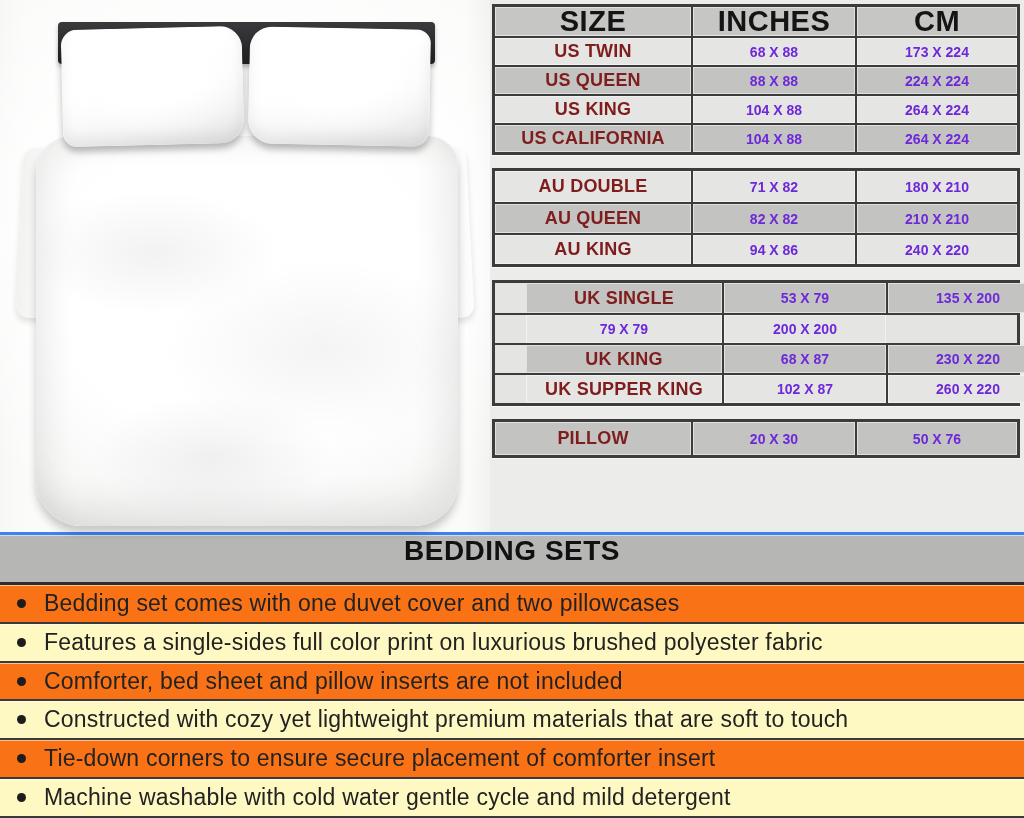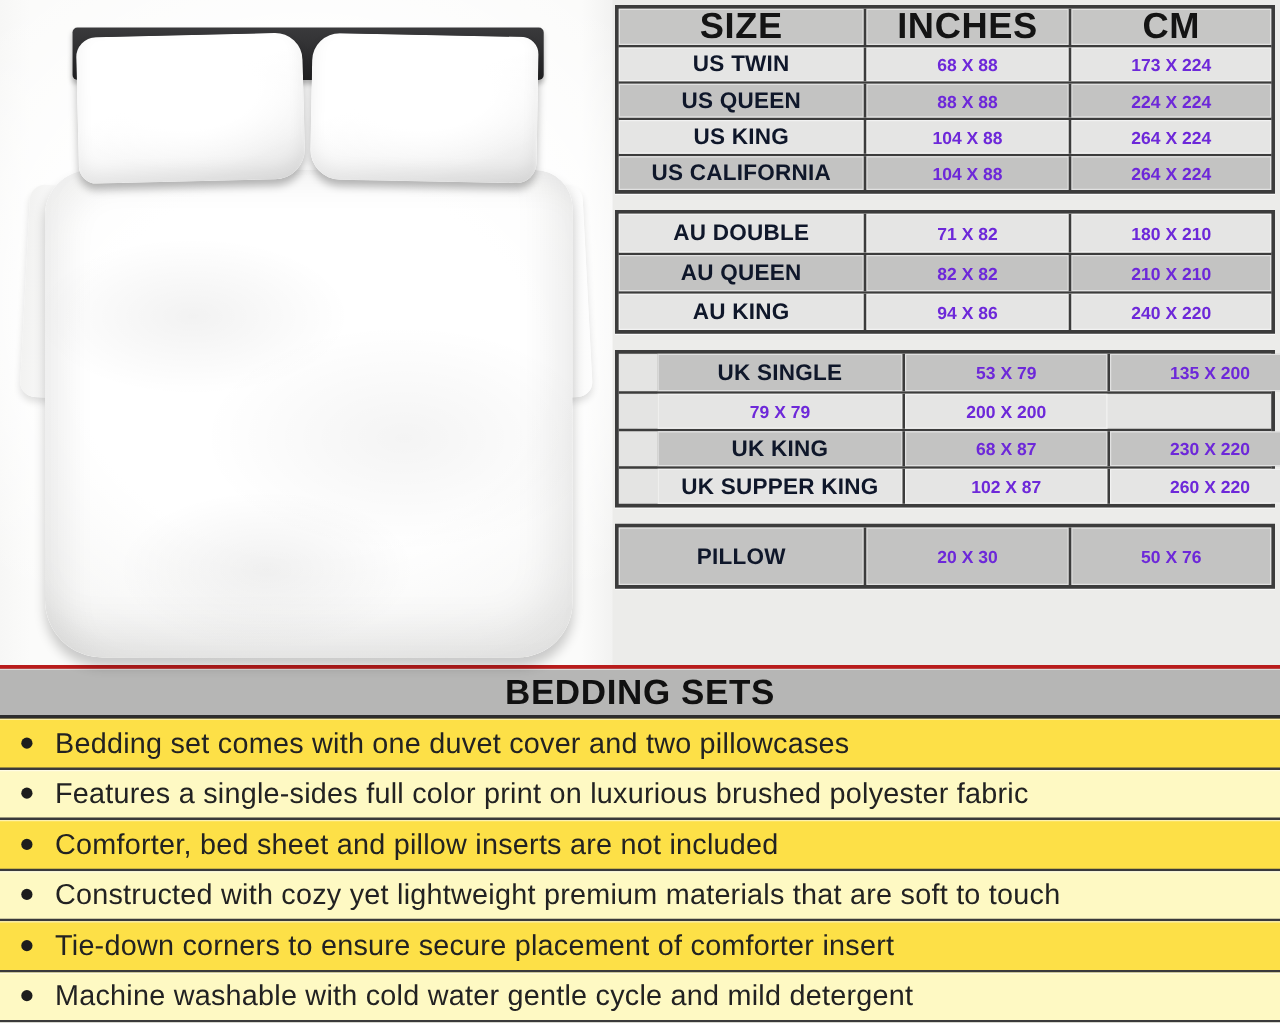--- a/index.html
+++ b/index.html
@@ -64,43 +64,43 @@
     display:flex; align-items:center; justify-content:center;
     box-shadow:inset 0 0 0 1px rgba(255,255,255,0.5);
     white-space:nowrap; overflow:hidden;
   }
   .cell + .cell { border-left:2px solid #3c3c3c; }
   .thead { height:45px; }
   .thead .cell { background:#c6c6c5; font-size:29px; font-weight:700; color:#141414; letter-spacing:0.5px; }
   .g-us .trow { height:29px; }
   .g-au .trow { height:31px; }
   .g-uk .trow { height:30px;padding-left:31px; }
-  .g-pillow .trow { height:46px; }
-  .lbl { font-weight:700; font-size:18px; color:#0f172a; letter-spacing:0.2px;text-align:center; }
+  .g-pillow .trow { height:33px; }
+  .lbl { font-weight:700; font-size:18px; color:#7f1d1d; letter-spacing:0.2px;text-align:center; }
   .val { font-weight:700; font-size:14px; color:#6d28d9; }
   .shade-light .cell { background:#e5e5e4; }
   .shade-dark  .cell { background:#c3c3c2; }
 
   
   .bedding { position:absolute; left:0; top:532px; width:1024px; height:286px; display:flex; flex-direction:column; }
   .band {
-    height:43px; flex:0 0 auto;
+    height:53px; flex:0 0 auto;
     background:#b6b6b5;
-    border-top:3px solid #b91c1c; border-bottom:3px solid #2d2d2d;
-    display:flex; align-items:center; justify-content:center;
+    border-top:3px solid #3b82f6; border-bottom:3px solid #2d2d2d;
+    display:flex; align-items:flex-start; justify-content:center;
     box-shadow:inset 0 1px 0 rgba(255,255,255,0.5);
   }
   .band-title { font-size:28px; font-weight:700; color:#111; letter-spacing:0.5px; }
   .bullets { flex:1; display:flex; flex-direction:column; list-style:none; }
   .bullet-row {
     flex:1; display:flex; align-items:center;
     padding-left:13px; border-bottom:2px solid #3a3a3a;
     box-shadow:inset 0 1px 0 rgba(255,255,255,0.55);
   }
-  .alt-light { background:#fde047; }
+  .alt-light { background:#f97316; }
   .alt-dark  { background:#fef9c3; }
   .dot { flex:0 0 auto; width:9px; height:9px; border-radius:50%; background:#1d1d1d; margin:0 18px 0 4px; }
   .btext { font-size:23px; color:#222; letter-spacing:0.2px; white-space:nowrap; }
 </style>
 </head>
 <body>
 
 <div class="page">
 
   <div class="photo-area">

